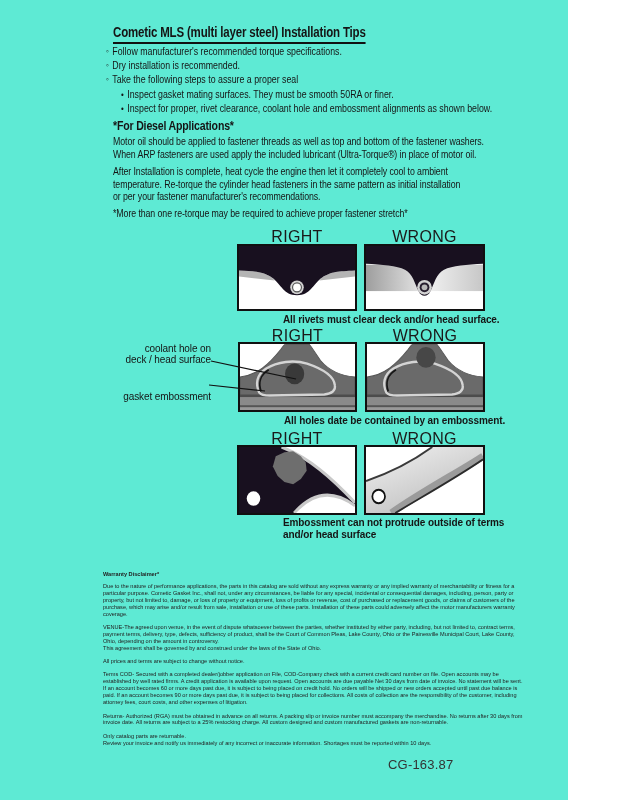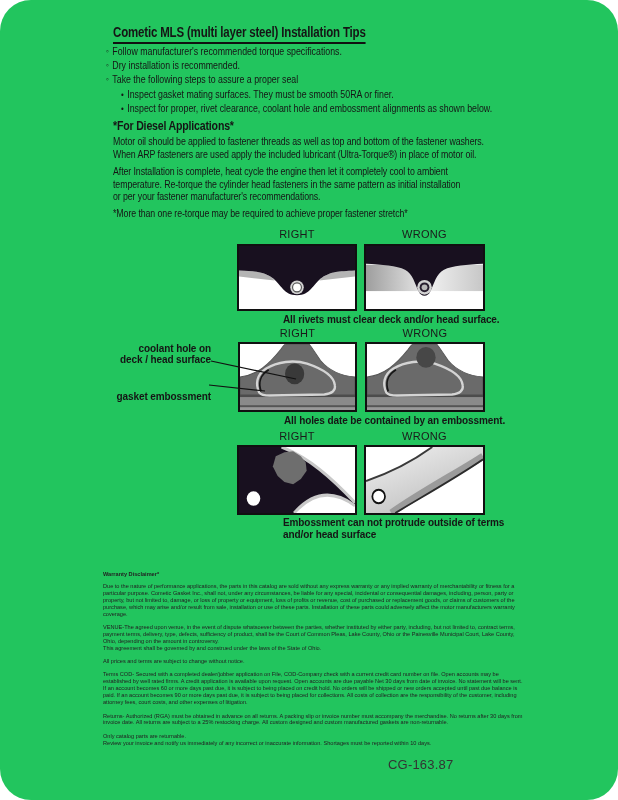--- a/index.html
+++ b/index.html
@@ -1,18 +1,18 @@
 <!DOCTYPE html>
 <html><head>
 <meta charset="utf-8">
 <style>
   html,body{margin:0;padding:0;background:#ffffff;}
   .page{
-    position:relative; width:618px; height:800px; background:#22c55e;
-    font-family:"Liberation Sans", sans-serif; color:#151515; overflow:hidden;border-radius:31px;
+    position:relative; width:568px; height:800px; background:#5eead4;
+    font-family:"Liberation Sans", sans-serif; color:#151515; overflow:hidden;
   }
   .abs{position:absolute;}
   .pre{white-space:pre-line;}
   .cond{transform:scaleX(0.88); transform-origin:0 0;}
 
   .title{
     left:113px; top:24px; font-size:14px; font-weight:700; letter-spacing:-0.2px;
     border-bottom:2px solid #111; padding-bottom:2px;
     transform:scaleX(0.82); transform-origin:0 0; white-space:nowrap;
   }
@@ -21,25 +21,25 @@
   .bullet::before{content:"\25E6"; font-size:9px; margin-right:4px; position:relative; top:-1px;}
   .subbullet{margin-left:17px;}
   .subbullet::before{content:"\2022"; font-size:9px; margin-right:4px;}
 
   .diesel-h{left:113px; top:119px; font-size:12px; font-weight:700; letter-spacing:-0.2px;}
   .body-p{font-size:10px; line-height:12.6px; letter-spacing:-0.1px;}
   .p1{left:113px; top:136px; width:460px;}
   .p2{left:113px; top:166px; width:460px;}
   .p3{left:113px; top:208px; width:460px;}
 
-  .dlabel{font-size:11px; letter-spacing:0.3px; text-align:center; color:#1a1a1a;}
+  .dlabel{font-size:16px; letter-spacing:0.3px; text-align:center; color:#1a1a1a;}
   .dbox{border:2px solid #101010; background:#ffffff; box-sizing:border-box;}
   .dbox svg{display:block; width:100%; height:100%;}
   .caption{font-size:10px; font-weight:700; letter-spacing:-0.1px; line-height:11.5px;margin-left:46px;}
-  .callout{font-size:10px; letter-spacing:-0.1px; line-height:10.8px; text-align:right;font-weight:bold;}
+  .callout{font-size:10px; letter-spacing:-0.1px; line-height:10.8px; text-align:right;}
 
   .legal{left:103px; top:571px; width:421px; font-size:5.6px; line-height:6.9px; letter-spacing:0; color:#222;}
   .legal-h{font-weight:700; margin:0 0 5px 0;}
   .legal-p{margin:0 0 6.5px 0;}
   .legal-p.nogap{margin-bottom:0;}
   .footer-code{left:388px; top:757px; font-size:13px; letter-spacing:0.2px; color:#333;}
 </style>
 </head>
 <body>
 

